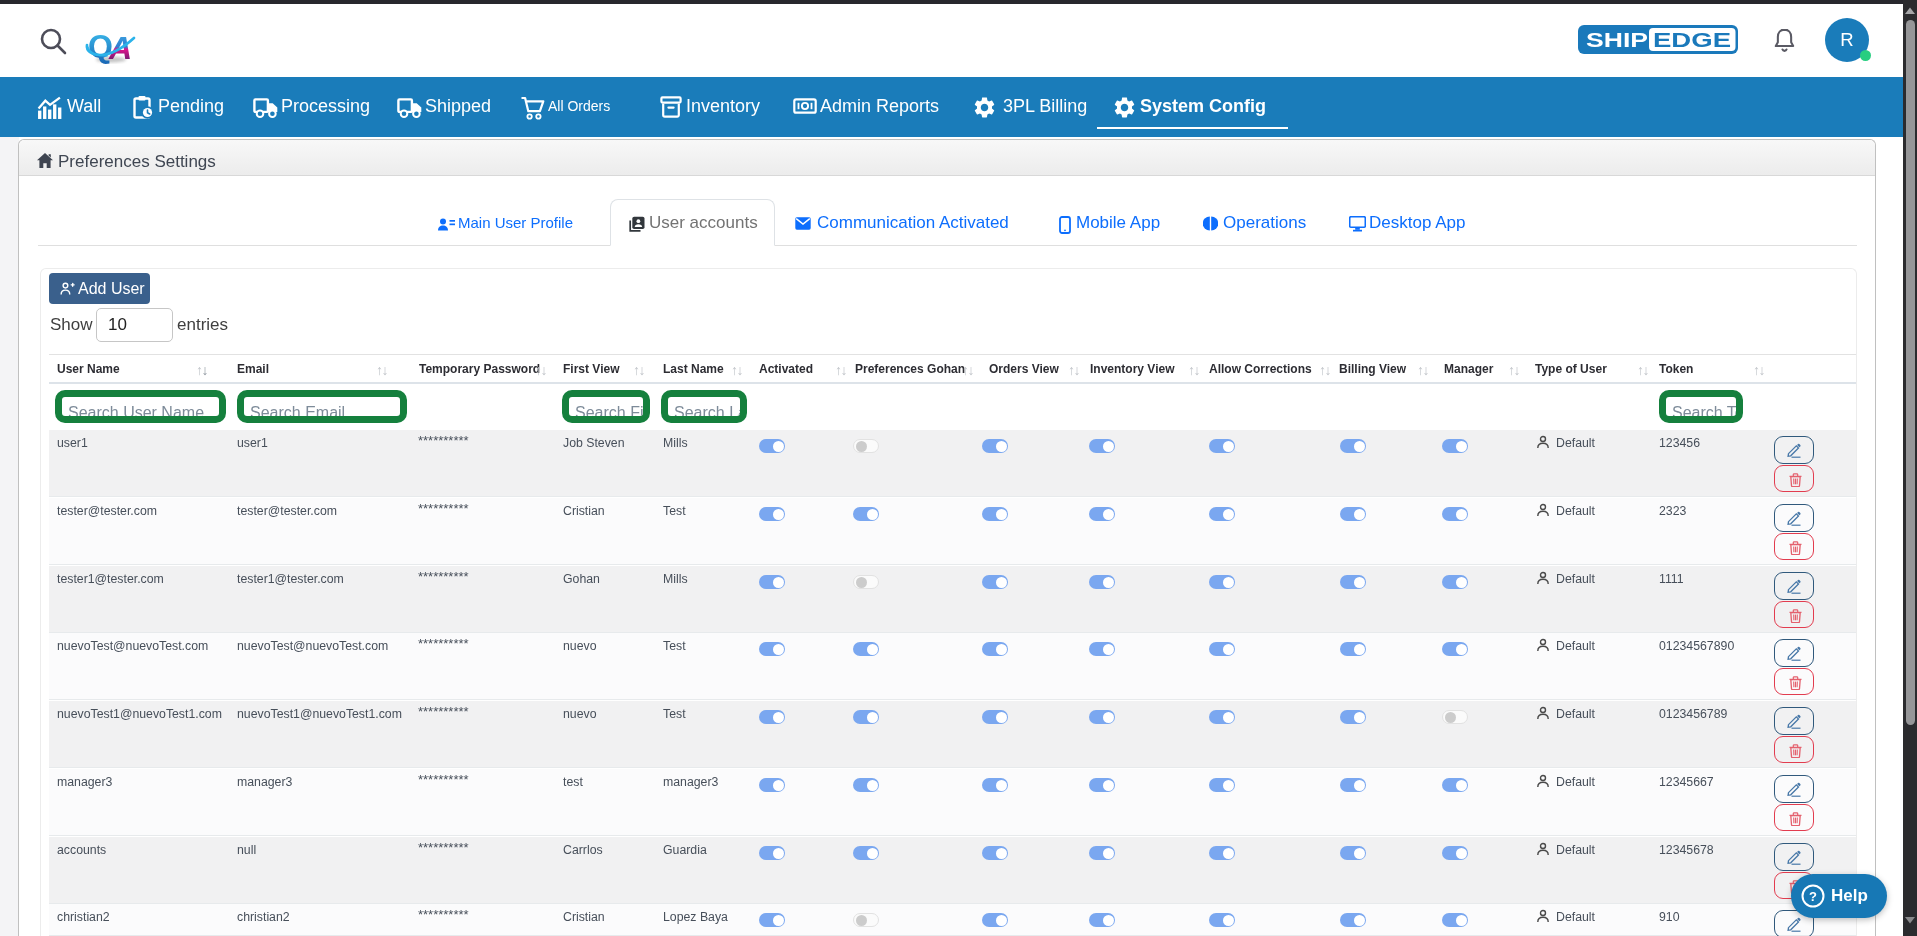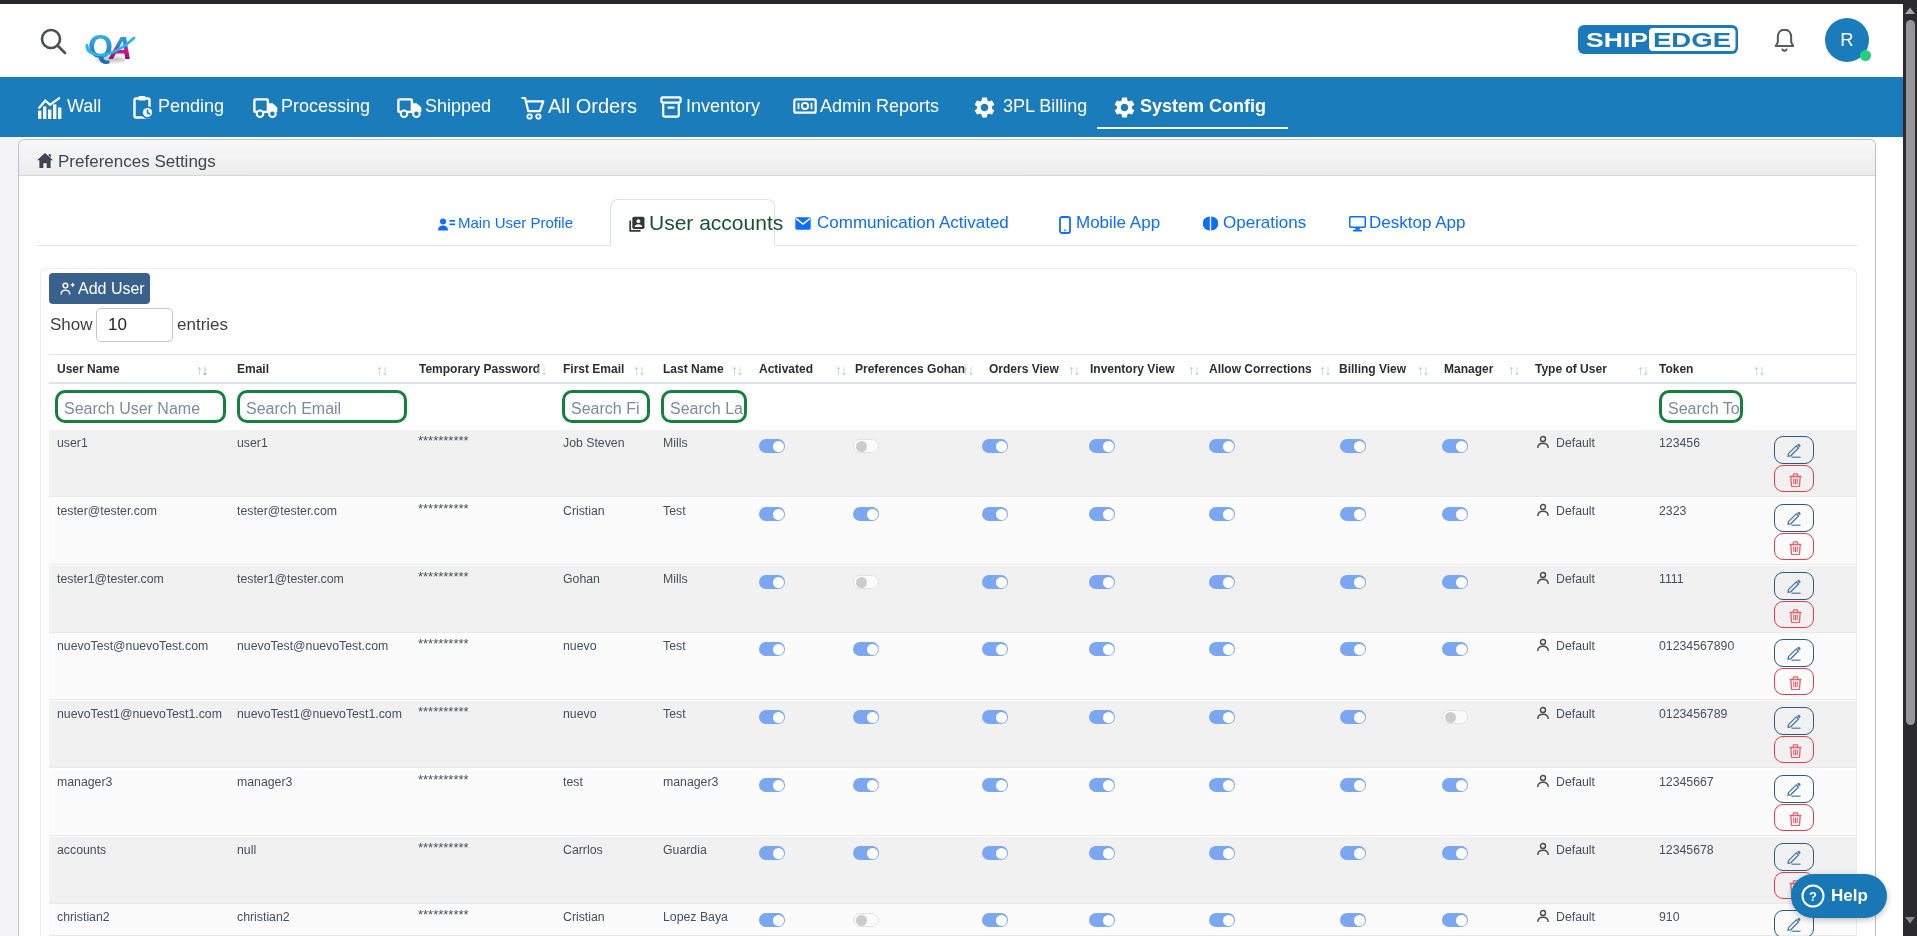--- a/index.html
+++ b/index.html
@@ -5,21 +5,21 @@
 html,body{width:1917px;height:936px;overflow:hidden;background:#fff;
 font-family:"Liberation Sans",sans-serif;}
 .abs{position:absolute}
 .tg{position:absolute;width:26px;height:14px;border-radius:7px;background:#7aa7f0}
 .tg .k{position:absolute;top:1.5px;right:1.5px;width:11px;height:11px;border-radius:50%;background:#fff}
 .tg.off{background:#fbfbfb;border:1px solid #e2e2e2}
 .tg.off .k{left:1.5px;right:auto;top:0.5px;background:#cccccc}
 .cell{position:absolute;font-size:12.3px;color:#474f5a;white-space:nowrap;height:20px;line-height:20px}
 .hdr{position:absolute;font-size:12px;font-weight:bold;color:#2d2d33;white-space:nowrap}
 .sort{position:absolute;font-size:14px;color:#c0c4c9;letter-spacing:-1.5px;white-space:nowrap}
-.finput{position:absolute;height:33px;border:3px solid #15803d;border-radius:10px;background:#fff;
+.finput{position:absolute;height:33px;border:7px solid #15803d;border-radius:10px;background:#fff;
 color:#7d8b99;font-size:16px;padding-left:6px;line-height:31px;white-space:nowrap;overflow:hidden}
 .ebtn{position:absolute;left:1774px;width:40px;height:28px;border:1px solid #30597c;border-radius:9px}
 .dbtn{position:absolute;left:1774px;width:40px;height:27px;border:1px solid #e23c4f;border-radius:9px}
 .tabtxt{position:absolute;top:206px;height:34px;line-height:34px;font-size:17px;color:#0d6efd;white-space:nowrap}
 </style></head>
 <body>
 
 <div class="abs" style="left:0;top:0;width:1917px;height:4px;background:#27272d"></div>
 <div class="abs" style="left:0;top:4px;width:1917px;height:73px;background:#fff"></div>
 <svg class="abs" style="left:38px;top:26px" width="30" height="30" viewBox="0 0 30 30">
@@ -93,21 +93,21 @@
 <path d="M14.9 8.2 h4.8 l4.6 4.3 v4.4 h-9.4 z" fill="#fff"></path>
 <circle cx="7" cy="18.7" r="3.3" fill="#1a7cba" stroke="#fff" stroke-width="2"></circle>
 <circle cx="19.4" cy="18.7" r="3.3" fill="#1a7cba" stroke="#fff" stroke-width="2"></circle>
     </svg></div>
 <div class="abs" style="left:425px;top:77px;height:59px;line-height:59px;color:#fff;font-size:18px;font-weight:normal;white-space:nowrap">Shipped</div>
 <div class="abs" style="left:520px;top:95px"><svg width="26" height="26" viewBox="0 0 26 26">
 <path d="M1.5 3 h3.6 l3.2 13.2 h11.6 l3.4 -9.8 H6.3" fill="none" stroke="#fff" stroke-width="2.2" stroke-linejoin="round"></path>
 <circle cx="9.6" cy="21.5" r="2.2" fill="none" stroke="#fff" stroke-width="1.8"></circle>
 <circle cx="18.4" cy="21.5" r="2.2" fill="none" stroke="#fff" stroke-width="1.8"></circle>
     </svg></div>
-<div class="abs" style="left:548px;top:77px;height:59px;line-height:59px;color:#fff;font-size:20px;font-weight:normal;white-space:nowrap">All Orders</div>
+<div class="abs" style="left:548px;top:77px;height:59px;line-height:59px;color:#fff;font-size:14px;font-weight:normal;white-space:nowrap">All Orders</div>
 <div class="abs" style="left:659px;top:95px"><svg width="24" height="24" viewBox="0 0 24 24">
 <rect x="2.4" y="2.4" width="19.2" height="5.2" rx="1" fill="none" stroke="#fff" stroke-width="2.2"></rect>
 <path d="M4.2 8.8 v11.2 a1.6 1.6 0 0 0 1.6 1.6 h12.4 a1.6 1.6 0 0 0 1.6 -1.6 V8.8" fill="none" stroke="#fff" stroke-width="2.2"></path>
 <line x1="9.4" y1="12.6" x2="14.6" y2="12.6" stroke="#fff" stroke-width="2.2" stroke-linecap="round"></line>
     </svg></div>
 <div class="abs" style="left:686px;top:77px;height:59px;line-height:59px;color:#fff;font-size:18px;font-weight:normal;white-space:nowrap">Inventory</div>
 <div class="abs" style="left:793px;top:95px"><svg width="24" height="22" viewBox="0 0 24 22">
 <rect x="1.3" y="4.3" width="21.4" height="13.4" rx="1.8" fill="none" stroke="#fff" stroke-width="2.2"></rect>
 <circle cx="12" cy="11" r="3.1" fill="none" stroke="#fff" stroke-width="1.9"></circle>
 <rect x="4.6" y="7.8" width="1.8" height="6.4" fill="#fff"></rect>
@@ -140,21 +140,21 @@
         <rect x="11.5" y="7.5" width="5.5" height="1.7"></rect>
       </g>
     </svg></div>
 <div class="tabtxt" style="left:458px;color:#0d6efd;font-size:15px">Main User Profile</div>
 <div class="abs" style="left:628px;top:216px"><svg width="17" height="17" viewBox="0 0 17 17">
 <path d="M2.2 4.5 V14.8 H12.5" fill="none" stroke="#32373c" stroke-width="1.7"></path>
 <rect x="4.3" y="0.8" width="12.2" height="12.2" rx="1.8" fill="#32373c"></rect>
 <circle cx="10.4" cy="5.2" r="1.9" fill="#fff"></circle>
 <path d="M6.7 11.1 C6.7 9.2 8.3 8.3 10.4 8.3 s3.7 0.9 3.7 2.8 Z" fill="#fff"></path>
     </svg></div>
-<div class="tabtxt" style="left:649px;color:#14532d;font-size:21px">User accounts</div>
+<div class="tabtxt" style="left:649px;color:#737373;font-size:17px">User accounts</div>
 <div class="abs" style="left:795px;top:216px"><svg width="16" height="13" viewBox="0 0 16 13">
 <rect x="0.3" y="0.3" width="15.4" height="12.4" rx="1.6" fill="#0d6efd"></rect>
 <path d="M1.2 1.6 L8 7 L14.8 1.6" fill="none" stroke="#fff" stroke-width="1.5"></path>
     </svg></div>
 <div class="tabtxt" style="left:817px;color:#0d6efd;font-size:17px">Communication Activated</div>
 <div class="abs" style="left:1059px;top:216px"><svg width="12" height="18" viewBox="0 0 12 18">
 <rect x="1" y="1" width="10" height="16" rx="2" fill="none" stroke="#0d6efd" stroke-width="1.8"></rect>
 <circle cx="6" cy="14.3" r="0.9" fill="#0d6efd"></circle>
     </svg></div>
 <div class="tabtxt" style="left:1076px;color:#0d6efd;font-size:17px">Mobile App</div>
@@ -181,21 +181,21 @@
     </svg>
 <span style="margin-left:29px;font-size:16px">Add User</span></div>
 <div class="abs" style="left:50px;top:308px;height:34px;line-height:34px;font-size:17px;color:#3f3f3f">Show</div>
 <div class="abs" style="left:96px;top:308px;width:77px;height:34px;border:1px solid #c6c6c6;border-radius:5px;font-size:17px;line-height:32px;color:#222;padding-left:11px">10</div>
 <div class="abs" style="left:177px;top:308px;height:34px;line-height:34px;font-size:17px;color:#3f3f3f">entries</div>
 <div class="abs" style="left:49px;top:354px;width:1807px;height:1px;background:#e2e2e2"></div>
 <div class="abs" style="left:49px;top:382px;width:1807px;height:2px;background:#dde3e9"></div>
 <div class="hdr" style="left:57px;top:355px;height:28px;line-height:28px">User Name</div>
 <div class="hdr" style="left:237px;top:355px;height:28px;line-height:28px">Email</div>
 <div class="hdr" style="left:419px;top:355px;height:28px;line-height:28px">Temporary Password</div>
-<div class="hdr" style="left:563px;top:355px;height:28px;line-height:28px">First Email</div>
+<div class="hdr" style="left:563px;top:355px;height:28px;line-height:28px">First View</div>
 <div class="hdr" style="left:663px;top:355px;height:28px;line-height:28px">Last Name</div>
 <div class="hdr" style="left:759px;top:355px;height:28px;line-height:28px">Activated</div>
 <div class="hdr" style="left:855px;top:355px;height:28px;line-height:28px">Preferences Gohan</div>
 <div class="hdr" style="left:989px;top:355px;height:28px;line-height:28px">Orders View</div>
 <div class="hdr" style="left:1090px;top:355px;height:28px;line-height:28px">Inventory View</div>
 <div class="hdr" style="left:1209px;top:355px;height:28px;line-height:28px">Allow Corrections</div>
 <div class="hdr" style="left:1339px;top:355px;height:28px;line-height:28px">Billing View</div>
 <div class="hdr" style="left:1444px;top:355px;height:28px;line-height:28px">Manager</div>
 <div class="hdr" style="left:1535px;top:355px;height:28px;line-height:28px">Type of User</div>
 <div class="hdr" style="left:1659px;top:355px;height:28px;line-height:28px">Token</div>

